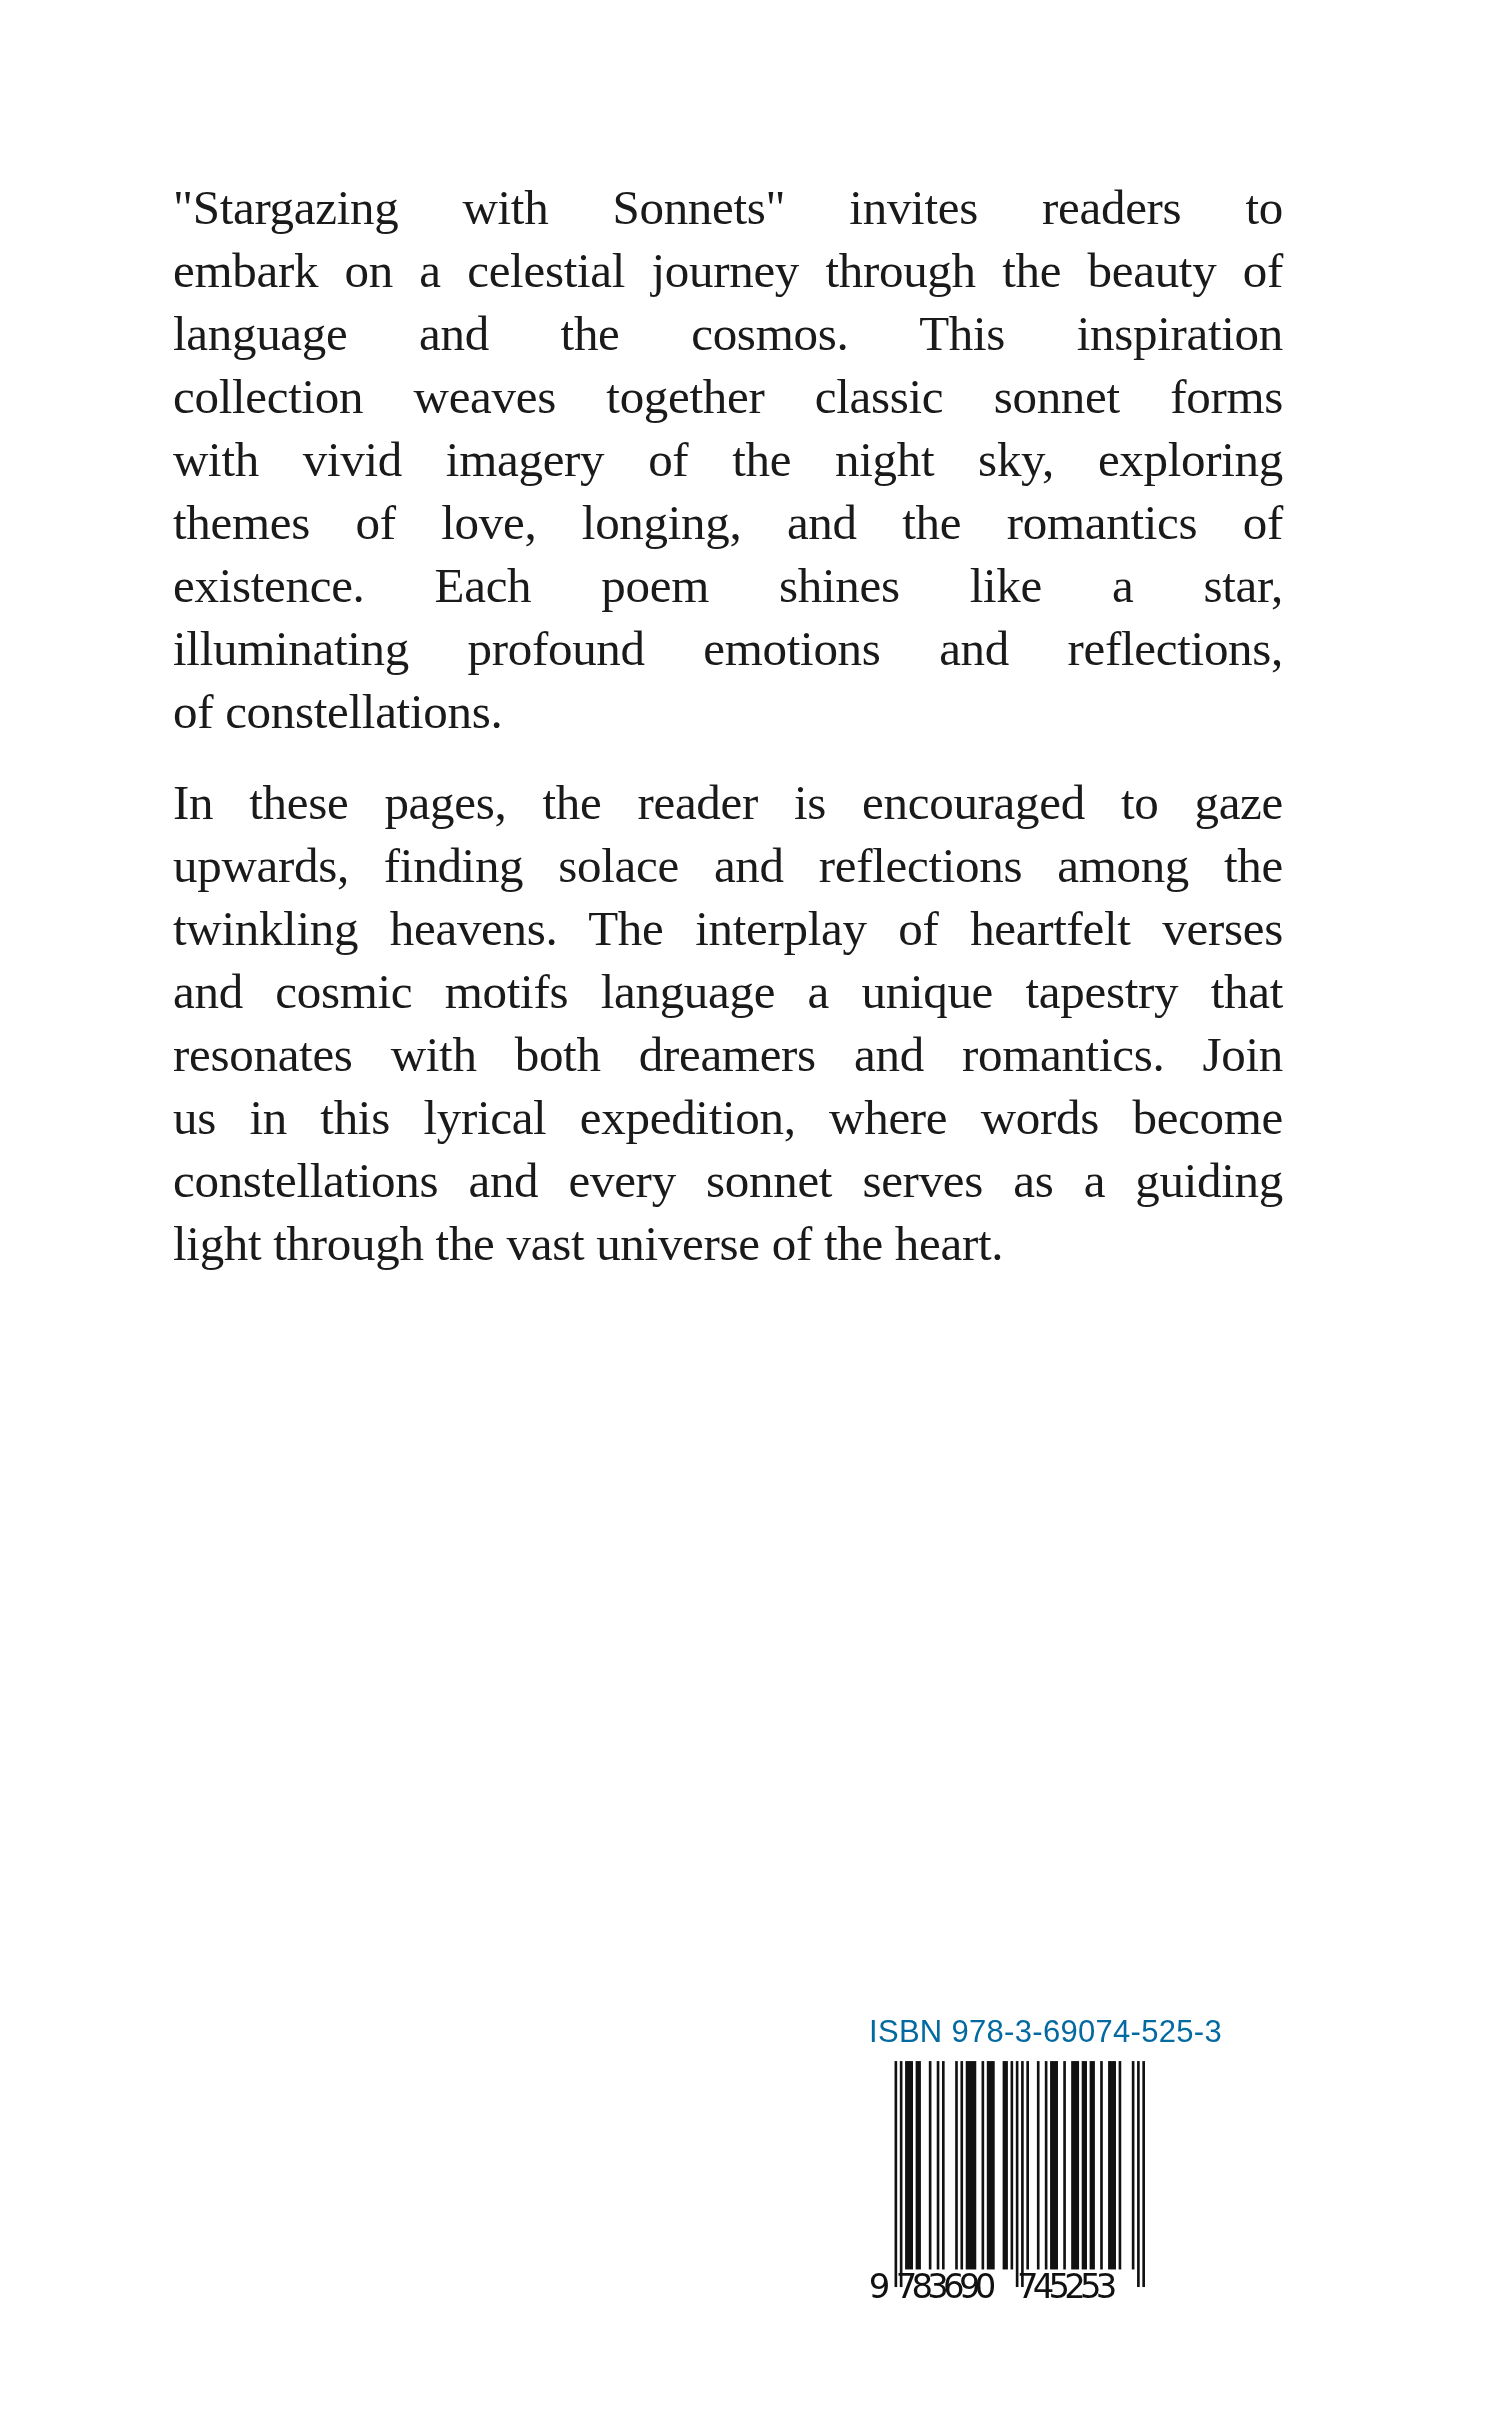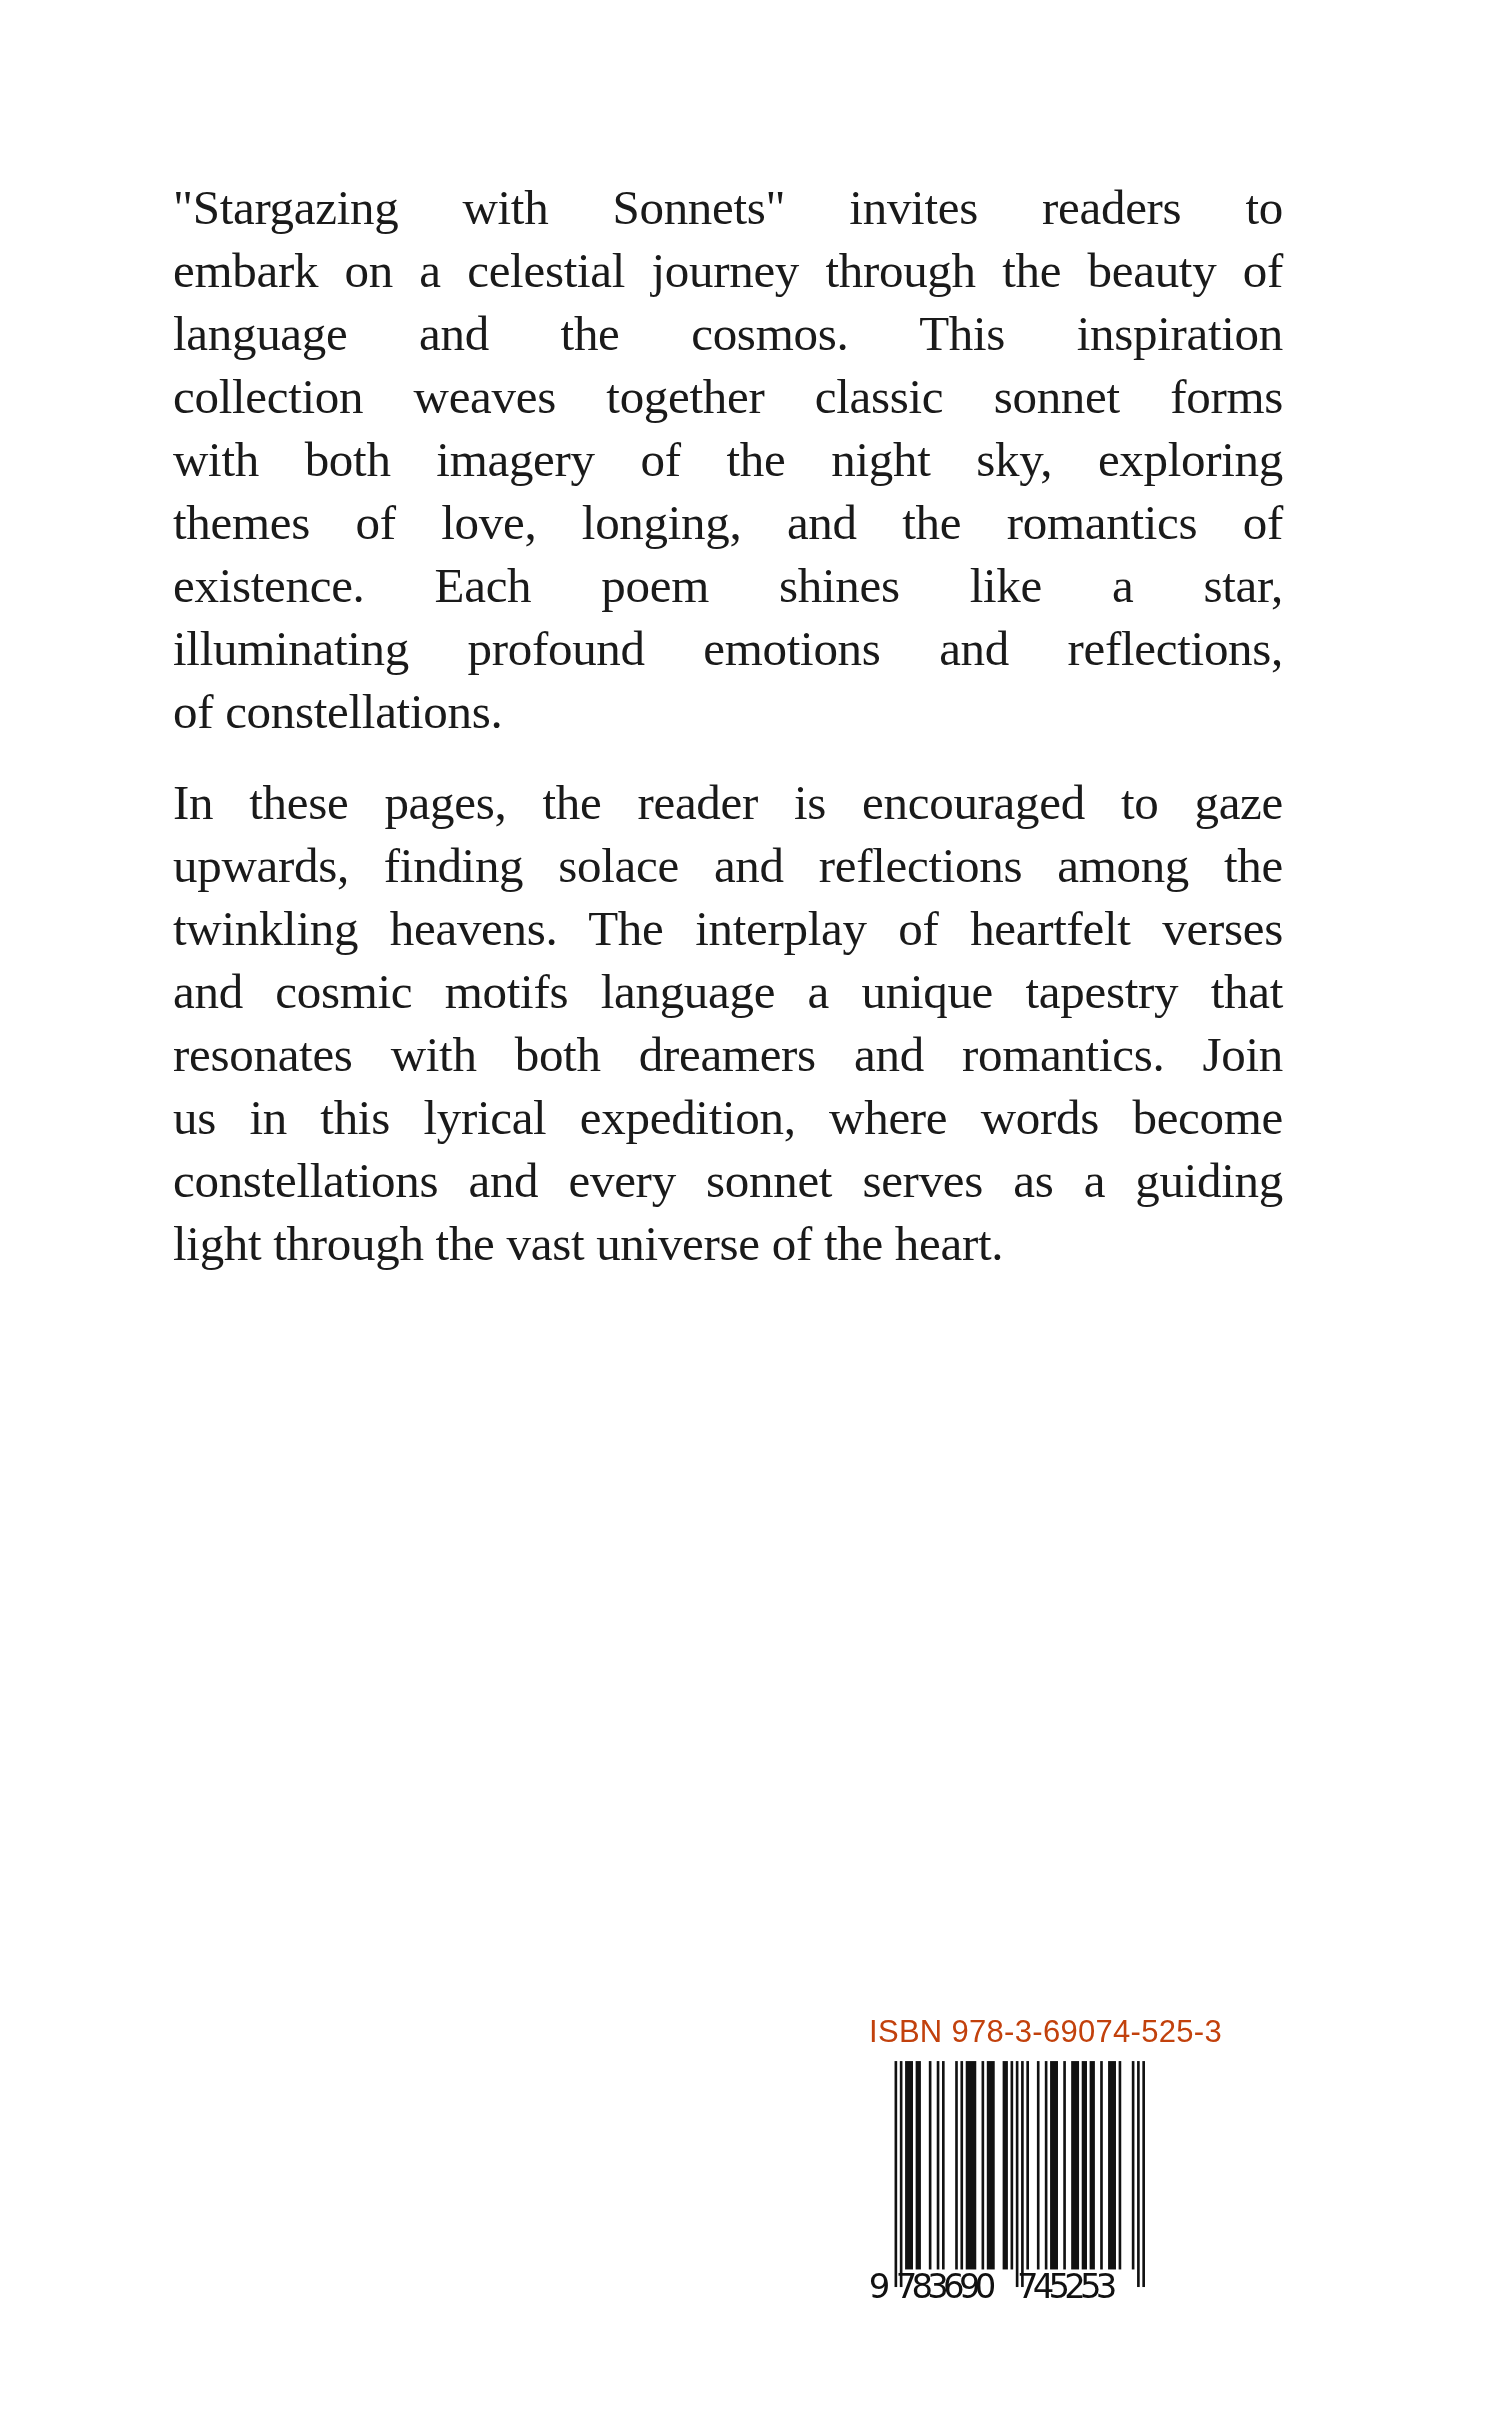--- a/index.html
+++ b/index.html
@@ -44,41 +44,41 @@
     width: 295px;
     height: 295px;
   }
   .isbn-label {
     position: absolute;
     left: 14px;
     top: 0;
     font-family: "Liberation Sans", "DejaVu Sans", sans-serif;
     font-size: 31px;
     line-height: 35px;
-    color: #c2410c;
+    color: #0369a1;
     white-space: nowrap;
     letter-spacing: 0.3px;
   }
   .barcode-svg {
     position: absolute;
     left: 0;
     top: 0;
   }
 </style>
 </head>
 <body>
 
 <main>
   <section class="blurb">
     <p class="para">
       <span class="line">"Stargazing with Sonnets" invites readers to</span>
       <span class="line">embark on a celestial journey through the beauty of</span>
       <span class="line">language and the cosmos. This inspiration</span>
       <span class="line">collection weaves together classic sonnet forms</span>
-      <span class="line">with both imagery of the night sky, exploring</span>
+      <span class="line">with vivid imagery of the night sky, exploring</span>
       <span class="line">themes of love, longing, and the romantics of</span>
       <span class="line">existence. Each poem shines like a star,</span>
       <span class="line">illuminating profound emotions and reflections,</span>
       <span class="line last">of constellations.</span>
     </p>
     <p class="para">
       <span class="line">In these pages, the reader is encouraged to gaze</span>
       <span class="line">upwards, finding solace and reflections among the</span>
       <span class="line">twinkling heavens. The interplay of heartfelt verses</span>
       <span class="line">and cosmic motifs language a unique tapestry that</span>

